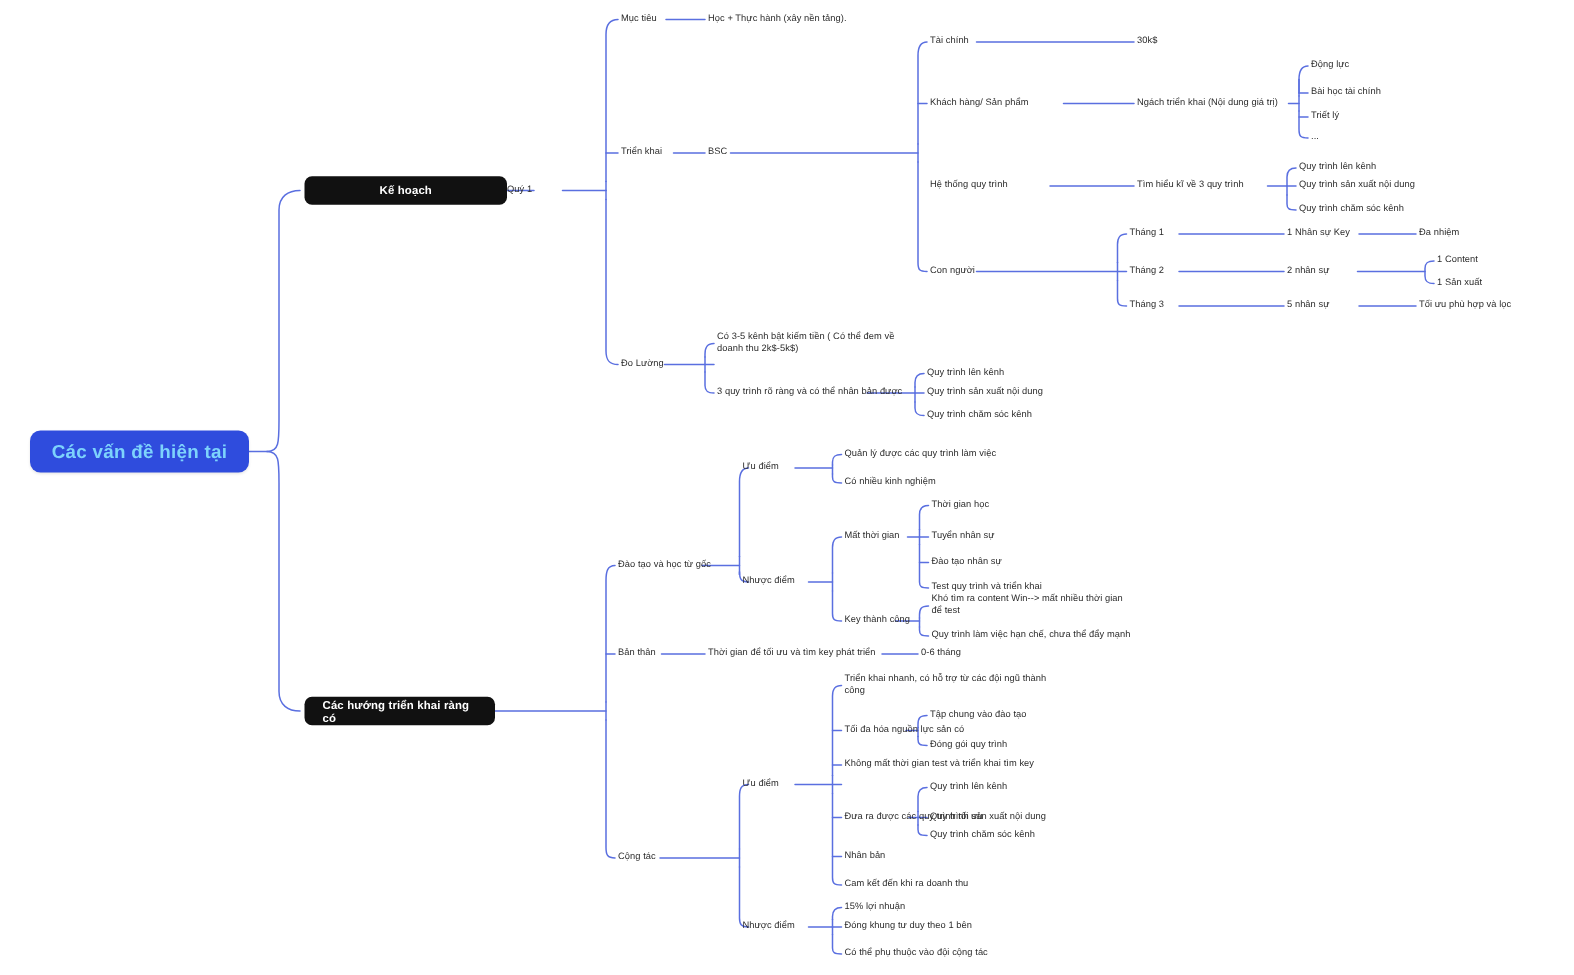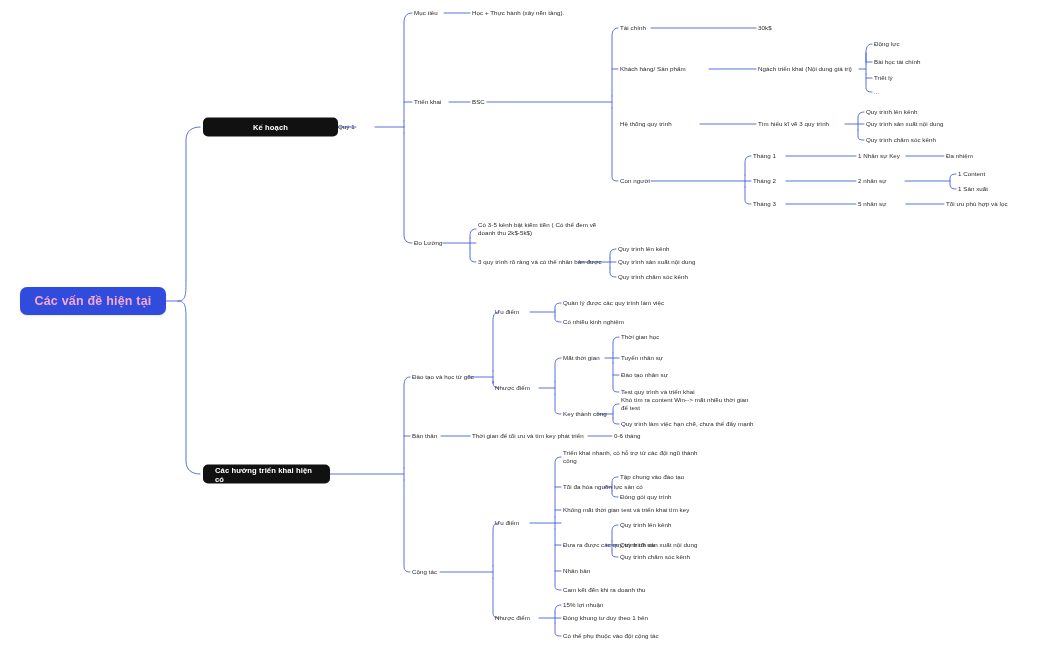--- a/index.html
+++ b/index.html
@@ -17,21 +17,21 @@
     font-size:6.2px;
     line-height:8.2px;
     color:#2b2b2b;
     letter-spacing:0.05px;
     white-space:pre-line;
     transform:translateY(-50%);
   }
   .root-node{
     position:absolute;
     background:#2f4cdd;
-    color:#f9a8d4;
+    color:#7dd3fc;
     border-radius:7px;
     font-size:12.5px;
     font-weight:700;
     letter-spacing:0.2px;
     display:flex;
     align-items:center;
     justify-content:center;
     padding:0 9px;
     box-sizing:border-box;
     transform:translateY(-50%);
@@ -195,21 +195,21 @@
       <path d="M561,605 C556,605 555,608 555,611 L555,613"></path>
       <path d="M555,613 L555,623"></path>
       <path d="M555,618 L561,618"></path>
       <path d="M555,623 L555,632 C555,635 556,636 561,636"></path>
     </g>
   </svg>
 
   <div class="root-node" style="left:20px;top:301px;height:28px;width:146px;">Các vấn đề hiện tại</div>
 
   <div class="branch-node" style="left:203px;top:127px;height:19px;width:135px;">Kế hoạch</div>
-  <div class="branch-node" style="left:203px;top:474px;height:19px;width:127px;">Các hướng triển khai hiện có</div>
+  <div class="branch-node" style="left:203px;top:474px;height:19px;width:127px;">Các hướng triển khai ràng có</div>
 
   <div class="node" style="left:338px;top:127px;">Quý 1</div>
 
   <div class="node" style="left:414px;top:13px;">Mục tiêu</div>
   <div class="node" style="left:472px;top:13px;">Học + Thực hành (xây nền tảng).</div>
 
   <div class="node" style="left:414px;top:102px;">Triển khai</div>
   <div class="node" style="left:472px;top:102px;">BSC</div>
 
   <div class="node" style="left:620px;top:28px;">Tài chính</div>

